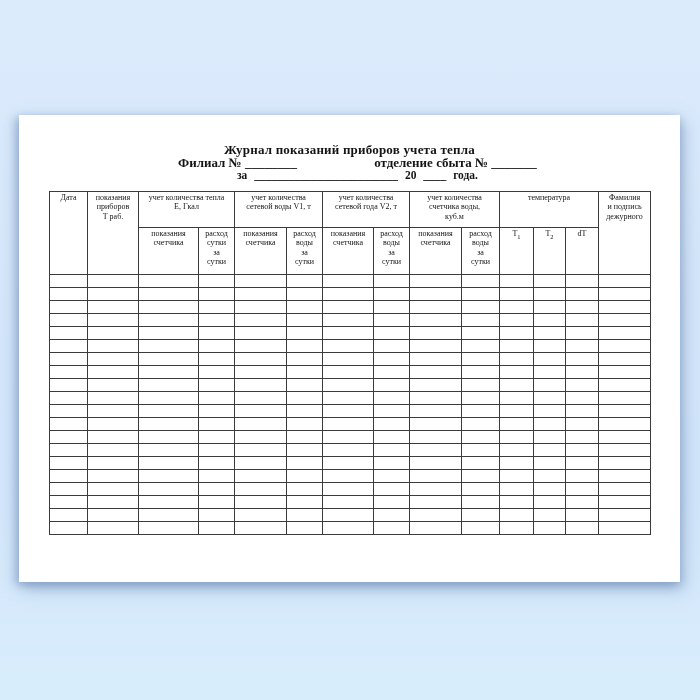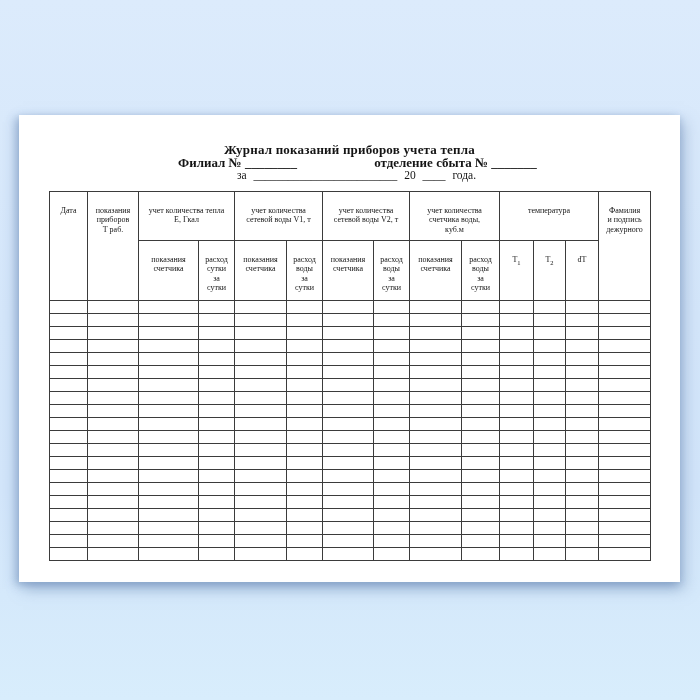--- a/index.html
+++ b/index.html
@@ -22,34 +22,34 @@
     white-space:nowrap;
   }
   .seg { display:inline-block; }
   .line1 .seg-branch { margin-left:159px; }
   .line1 .seg-sales  { margin-left:74px; }
   .line2 { margin-left:124px; }
   .line3 { margin-left:139px; }
   .line2 .seg + .seg, .line3 .seg + .seg { margin-left:3px; }
   .line4 {
     margin-left:218px; font-size:11.5px; line-height:13px; height:13px;
-    font-weight:normal; white-space:nowrap;
+    font-weight:bold; white-space:nowrap;
   }
   .line4 .seg + .seg { margin-left:4px; }
 
   table.grid {
     border-collapse:collapse; table-layout:fixed;
     margin-left:30px; margin-top:9px; width:601px;
   }
   .grid th, .grid td {
     border:1px solid #3b3b3b; padding:0; overflow:hidden;
   }
   .grid thead th {
     font-weight:normal; font-size:8px; line-height:9.6px;
-    text-align:center; vertical-align:top; padding-top:14px;
+    text-align:center; vertical-align:top; padding-top:1px;
   }
   .hrow1 th { height:34px; }
   .hrow2 th { height:45px; }
   .grid tbody tr, .grid tbody td { height:12px; }
   .line { display:block; }
   th.tcol { font-size:10px; line-height:11px; padding-top:2px; }
   th.tcol sub { font-size:6.5px; }
   
   .c1{width:38px}.c2{width:51px}.c3{width:60px}.c4{width:36px}
   .c5{width:52px}.c6{width:36px}.c7{width:51px}.c8{width:36px}
@@ -107,21 +107,21 @@
         <th colspan="2">
             <span class="line">учет количества тепла</span>
             <span class="line">Е, Гкал</span>
           </th>
         <th colspan="2">
             <span class="line">учет количества</span>
             <span class="line">сетевой воды V1, т</span>
           </th>
         <th colspan="2">
             <span class="line">учет количества</span>
-            <span class="line">сетевой воды V2, т</span>
+            <span class="line">сетевой года V2, т</span>
           </th>
         <th colspan="2">
             <span class="line">учет количества</span>
             <span class="line">счетчика воды,</span>
             <span class="line">куб.м</span>
           </th>
         <th colspan="3">
             <span class="line">температура</span>
           </th>
         <th rowspan="2">

